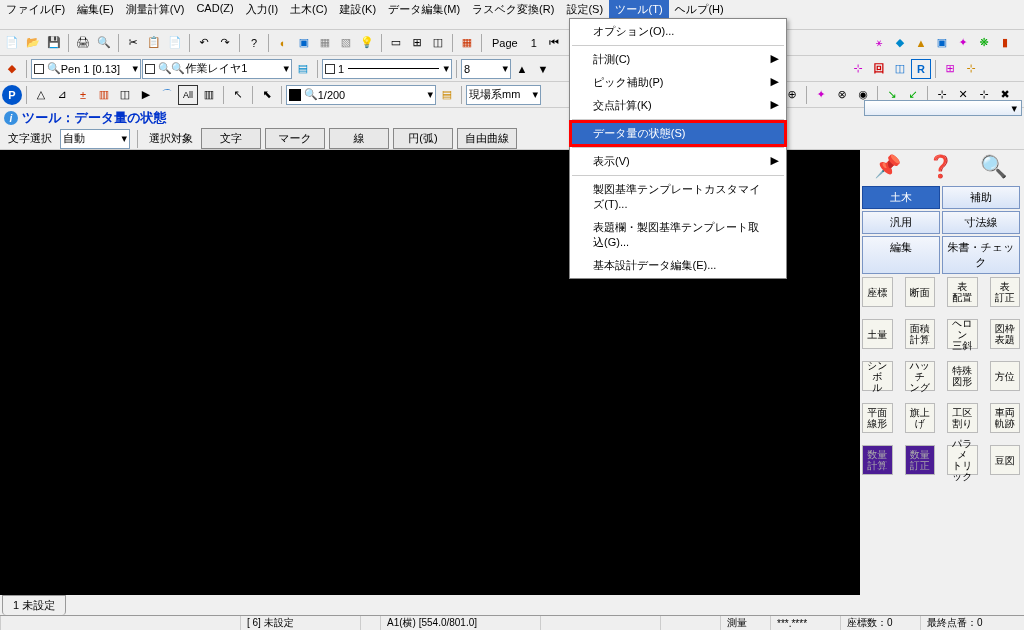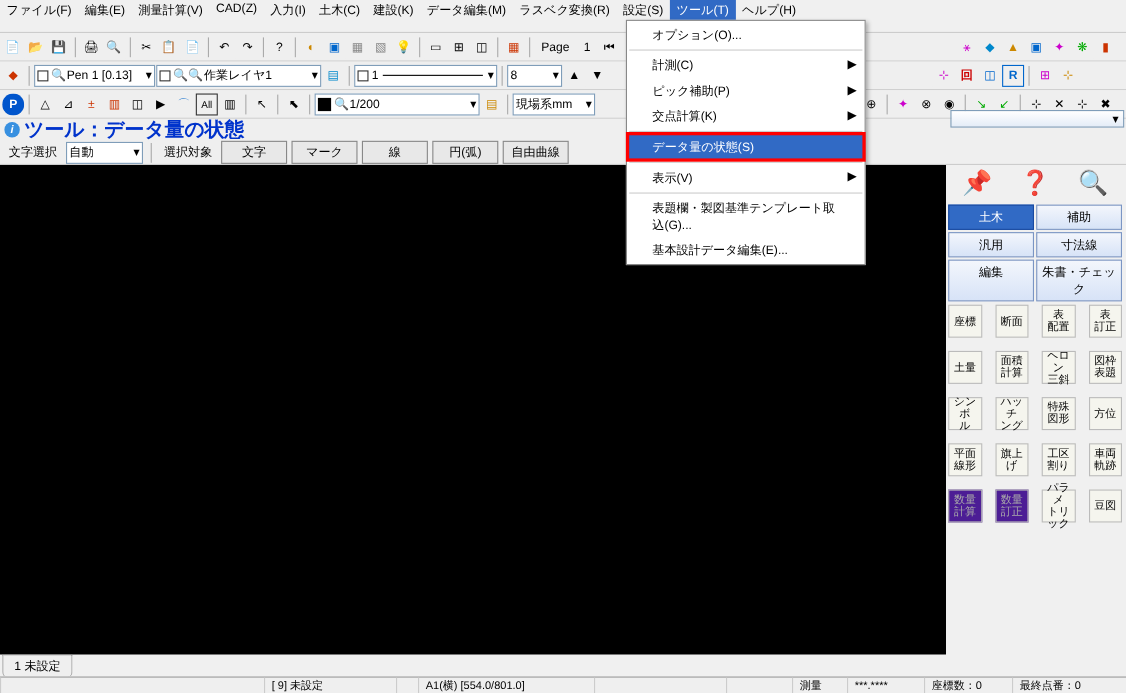--- a/index.html
+++ b/index.html
@@ -11,21 +11,21 @@
 .menubar .menu-item.active { background: #316ac5; color: #fff; }
 
 
 .toolbar-row { display: flex; align-items: center; height: 26px; background: #efefef; border-bottom: 1px solid #ccc; padding: 0 2px; gap: 1px; }
 .tb-btn { width: 20px; height: 20px; border: 1px solid transparent; display: flex; align-items: center; justify-content: center; font-size: 11px; background: #efefef; }
 .sep { width: 1px; height: 18px; background: #aaa; margin: 0 3px; }
 .combo { height: 20px; font-size: 11px; border: 1px solid #7f9db9; background: #fff; padding: 0 2px; display: flex; align-items: center; }
 
 
 .tool-label-row { display: flex; align-items: center; height: 20px; background: #efefef; padding: 0 4px; }
-.tool-label { color: #0033cc; font-size: 18px; font-weight: bold; }
+.tool-label { color: #0033cc; font-size: 13px; font-weight: bold; }
 .info-icon { width: 14px; height: 14px; border-radius: 50%; background: #3890e0; color: #fff; display: inline-flex; align-items: center; justify-content: center; font-size: 10px; margin-right: 4px; font-style: italic; font-weight: bold; }
 
 
 .select-bar { display: flex; align-items: center; height: 22px; background: #efefef; border-bottom: 1px solid #ccc; padding: 0 4px; gap: 4px; }
 .sel-label { font-size: 11px; padding: 0 4px; }
 .sel-btn { border: 1px solid #888; background: #e8e8e8; padding: 2px 0; font-size: 11px; text-align:center; width: 60px; }
 
 
 .canvas-area { position: relative; background: #000; width: 860px; height: 445px; }
 
@@ -303,31 +303,32 @@
     <div class="dd-item">オプション(O)...</div>
     <div class="dd-sep"></div>
     <div class="dd-item">計測(C)<span class="arrow">▶</span></div>
     <div class="dd-item">ピック補助(P)<span class="arrow">▶</span></div>
     <div class="dd-item">交点計算(K)<span class="arrow">▶</span></div>
     <div class="dd-sep"></div>
     <div class="dd-item hl hl-red">データ量の状態(S)</div>
     <div class="dd-sep"></div>
     <div class="dd-item">表示(V)<span class="arrow">▶</span></div>
     <div class="dd-sep"></div>
+    <div class="dd-item">製図基準テンプレートカスタマイズ(T)...</div>
     <div class="dd-item">表題欄・製図基準テンプレート取込(G)...</div>
     <div class="dd-item">基本設計データ編集(E)...</div>
   </div>
 
 <div class="bottom-tabs">
   <div class="btab">1 未設定</div>
 </div>
 
 <div class="statusbar">
   <div class="sb-cell" style="width:240px"></div>
-  <div class="sb-cell" style="width:120px">[  9] 未設定</div>
+  <div class="sb-cell" style="width:120px">[  6] 未設定</div>
   <div class="sb-cell" style="width:20px"></div>
   <div class="sb-cell" style="width:160px">A1(横)  [554.0/801.0]</div>
   <div class="sb-cell" style="width:120px"></div>
   <div class="sb-cell" style="width:60px"></div>
   <div class="sb-cell" style="width:50px">測量</div>
   <div class="sb-cell" style="width:70px">***.****</div>
   <div class="sb-cell" style="width:80px">座標数：0</div>
   <div class="sb-cell" style="flex:1">最終点番：0</div>
 </div>
 

